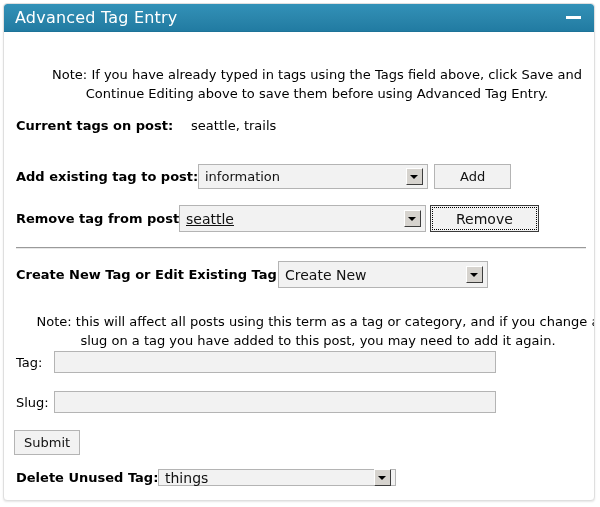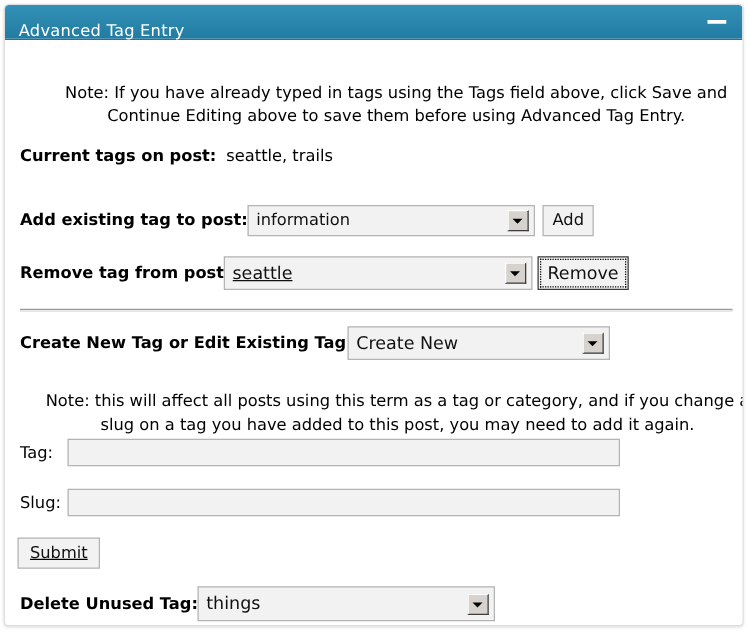--- a/index.html
+++ b/index.html
@@ -35,22 +35,22 @@
   .panel-header {
     position: relative;
     height: 27px;
     background: linear-gradient(to bottom, #3291b8 0%, #2b86ac 50%, #217ba2 100%);
     border-bottom: 1px solid #1d7398;
     border-radius: 3px 3px 0 0;
   }
   .panel-title {
     position: absolute;
     left: 11px;
-    top: 14px;
-    font-size: 13px;
+    top: 4px;
+    font-size: 16px;
     color: #ffffff;
     letter-spacing: 0.2px;
     white-space: nowrap;
   }
   .minimize-btn {
     position: absolute;
     right: 10px;
     top: 0;
     width: 20px;
     height: 27px;
@@ -83,21 +83,21 @@
   }
   .note-1 { position: absolute; left: 12px; top: 17px; width: 570px; }
   .note-2 { position: absolute; left: 12px; top: 264px; width: 572px; }
 
   .row { position: absolute; display: flex; align-items: center; }
   .lbl-bold { font-weight: bold; font-size: 13px; white-space: nowrap; }
   .lbl-plain { font-size: 13px; white-space: nowrap; }
 
   
   .row-current { left: 12px; top: 86px; }
-  .row-current .val { margin-left: 8px; }
+  .row-current .val { margin-left: 18px; }
 
   
   .sel {
     position: relative;
     box-sizing: border-box;
     background: #f2f2f2;
     border: 1px solid #b4b4b4;
     height: 25px;
     display: flex;
     align-items: center;
@@ -131,21 +131,21 @@
   }
 
   
   .btn {
     box-sizing: border-box;
     background: #f2f2f2;
     border: 1px solid #b4b4b4;
     font-size: 13px;
     color: #111;
     height: 25px;
-    padding: 0 7px;
+    padding: 0 25px;
     display: flex;
     align-items: center;
     justify-content: center;
     cursor: pointer;
     white-space: nowrap;
     font-family: "DejaVu Sans", sans-serif;
   }
   .btn.focused {
     border: 1px solid #3a3a3a;
     outline: 1px dotted #000;
@@ -193,26 +193,26 @@
     font-family: "DejaVu Sans", sans-serif;
   }
   .row-tag { left: 12px; top: 319px; }
   .row-tag .flbl { width: 38px; }
   .row-tag .txt { width: 442px; }
 
   .row-slug { left: 12px; top: 359px; }
   .row-slug .flbl { width: 38px; }
   .row-slug .txt { width: 442px; }
 
-  .row-submit { left: 10px; top: 398px; text-decoration: underline; }
+  .row-submit { left: 10px; top: 398px; }
   .row-submit .btn { padding: 0 9px; }
 
   .row-delete { left: 12px; top: 437px; }
   .row-delete .lbl-bold { width: 142px; text-align: right; }
-  .row-delete .sel { width: 238px; height: 28px; font-size: 14px; }
+  .row-delete .sel { width: 238px; height: 17px; font-size: 14px; }
   .row-delete .sel .sel-text { font-size: 14px; }
   .row-delete .btn { margin-left: 6px; height: 27px; font-size: 14px; padding: 0 11px; }
 </style>
 </head>
 <body>
 
 <div class="panel">
 
   <div class="panel-header">
     <div class="panel-title">Advanced Tag Entry</div>

